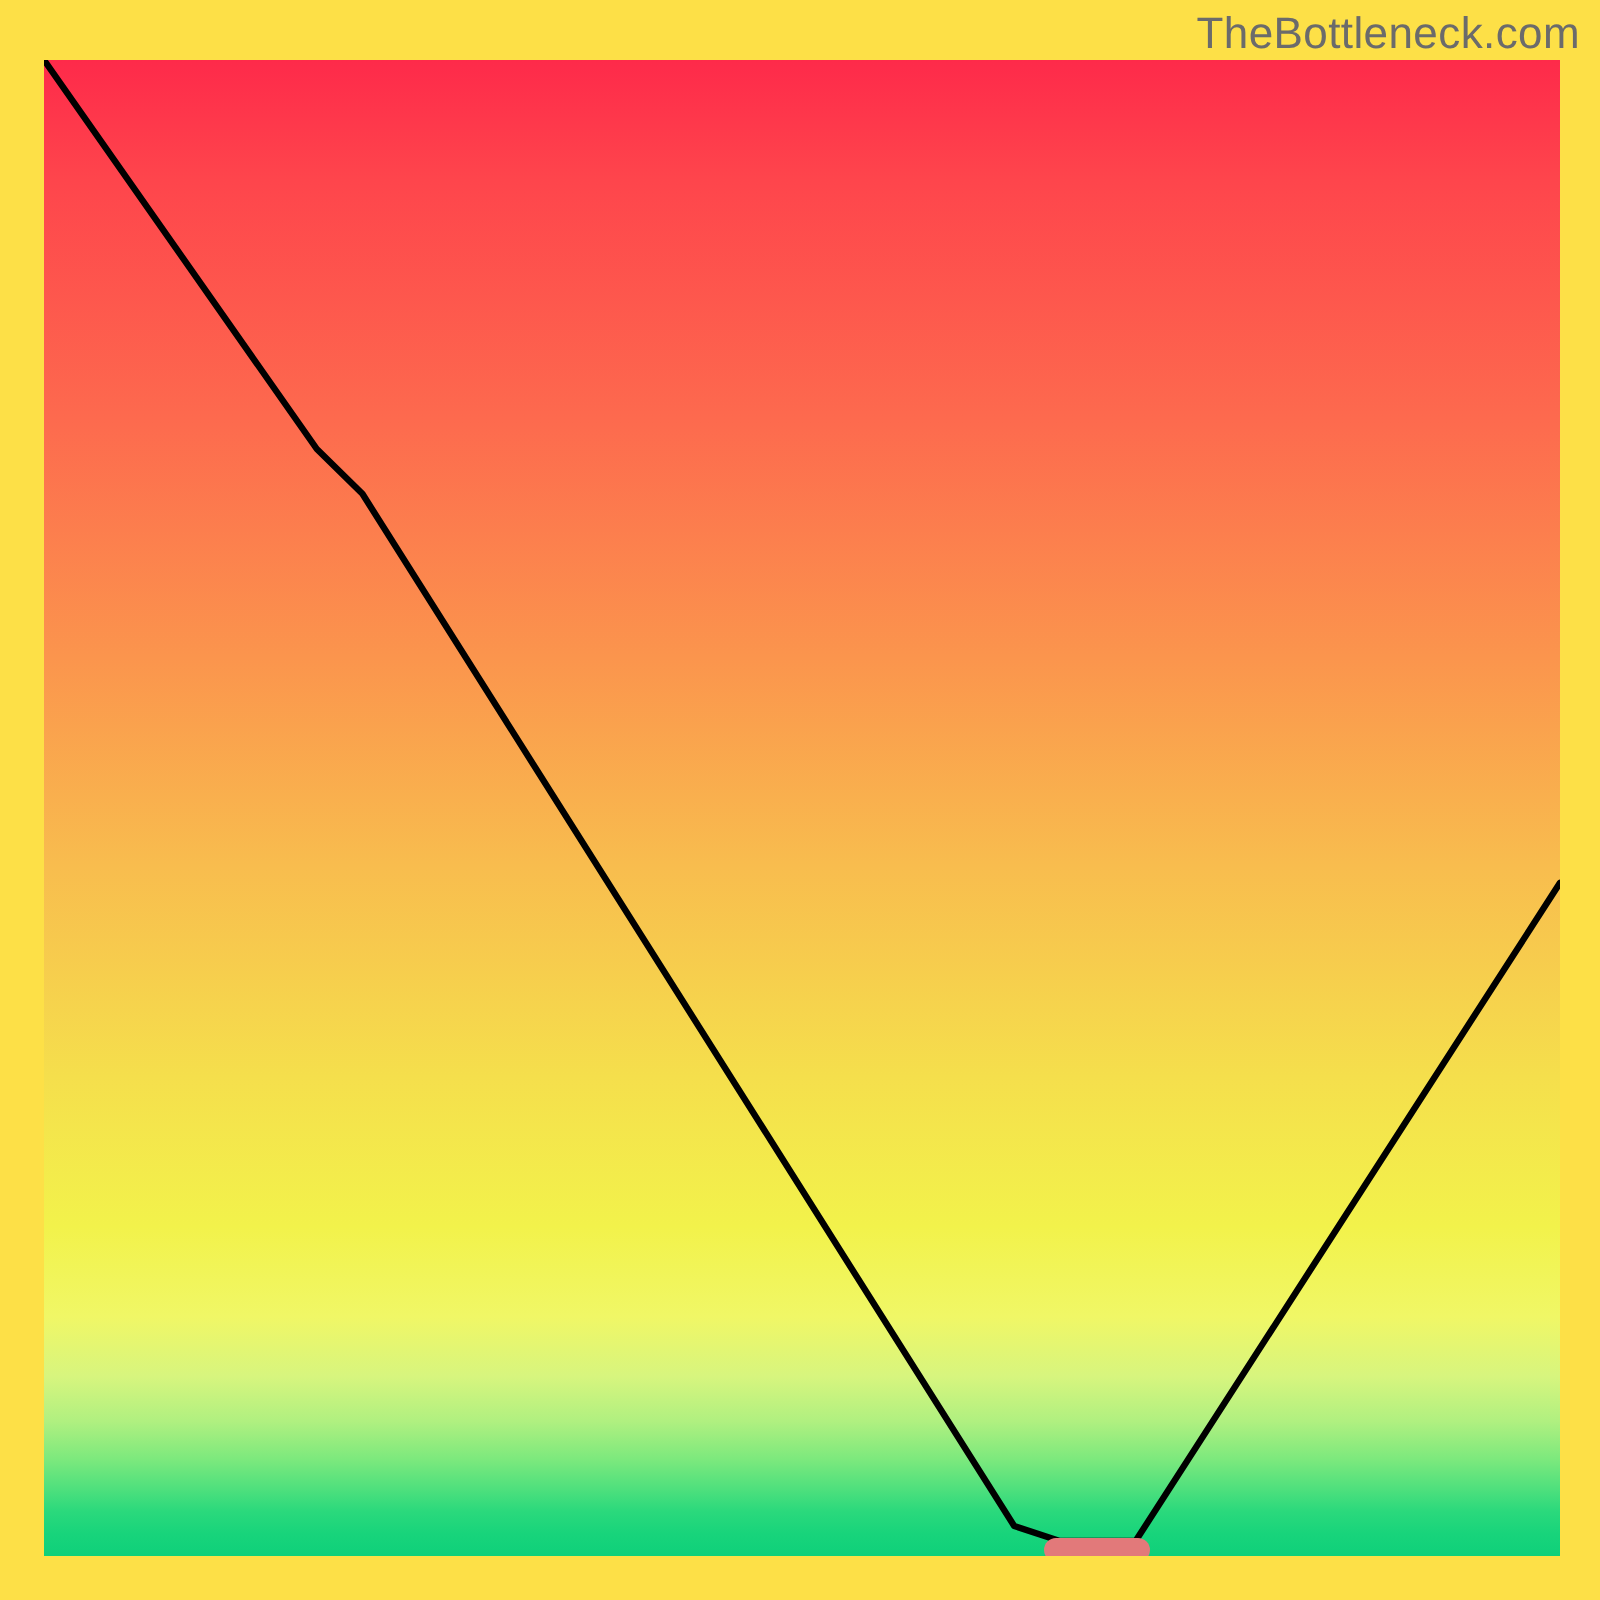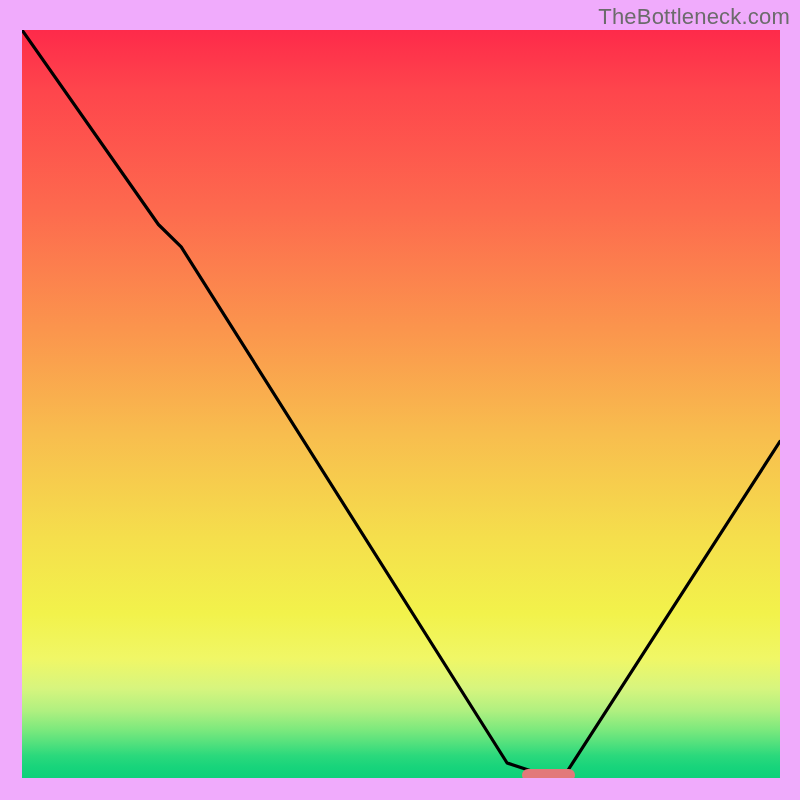--- a/index.html
+++ b/index.html
@@ -8,21 +8,21 @@
     width: 800px;
     height: 800px;
     background: #000;
     font-family: Arial, Helvetica, sans-serif;
     overflow: hidden;
   }
   .frame {
     position: relative;
     width: 800px;
     height: 800px;
-    background: #f0abfc;
+    background: #fde047;
   }
   .watermark {
     position: absolute;
     top: 4px;
     right: 10px;
     color: #6b6b6b;
     font-size: 22px;
     font-weight: 500;
     letter-spacing: 0.2px;
     z-index: 5;

